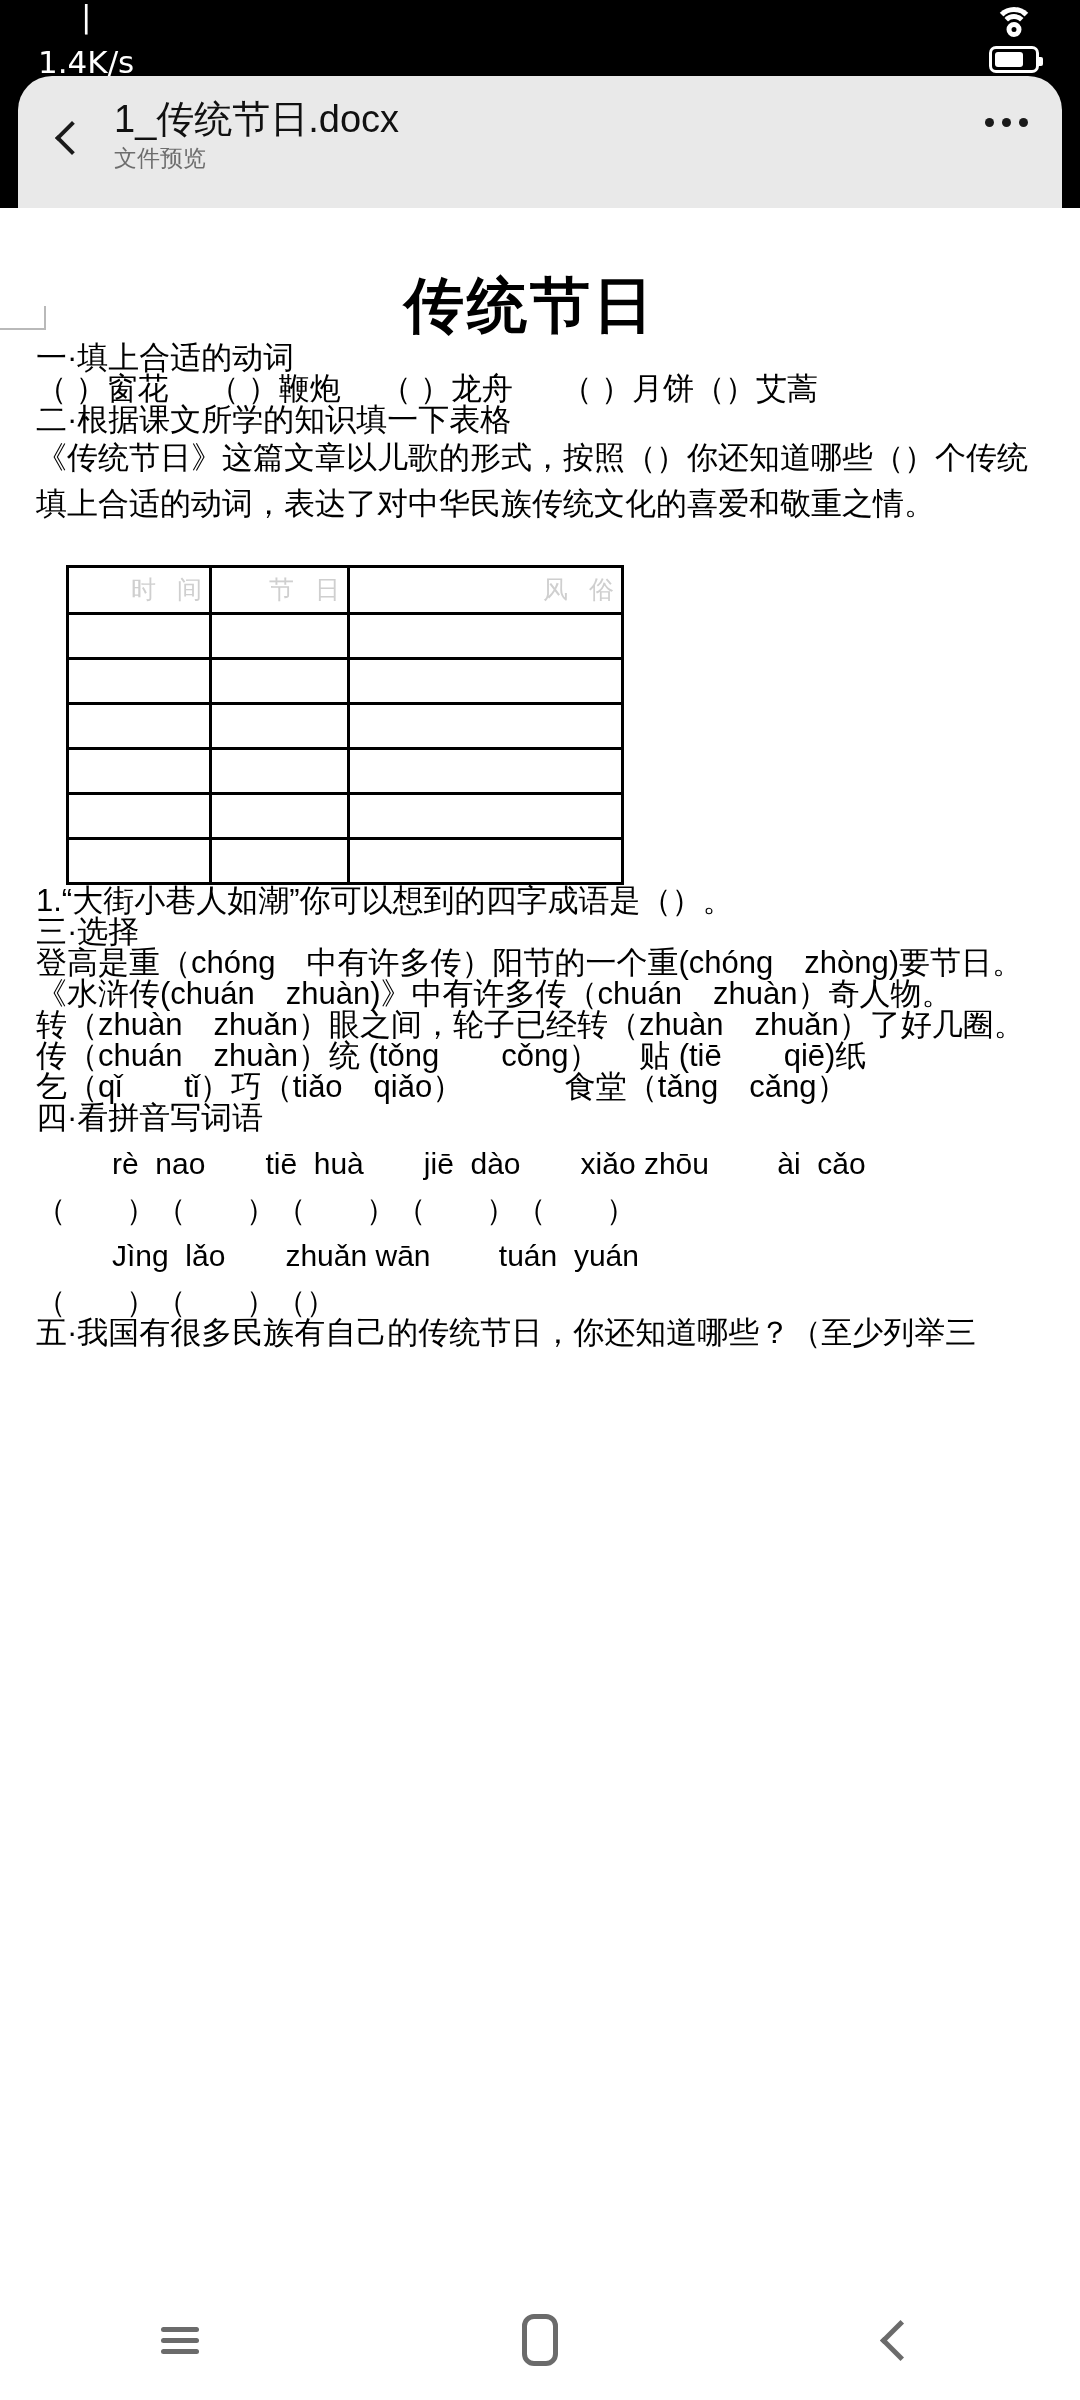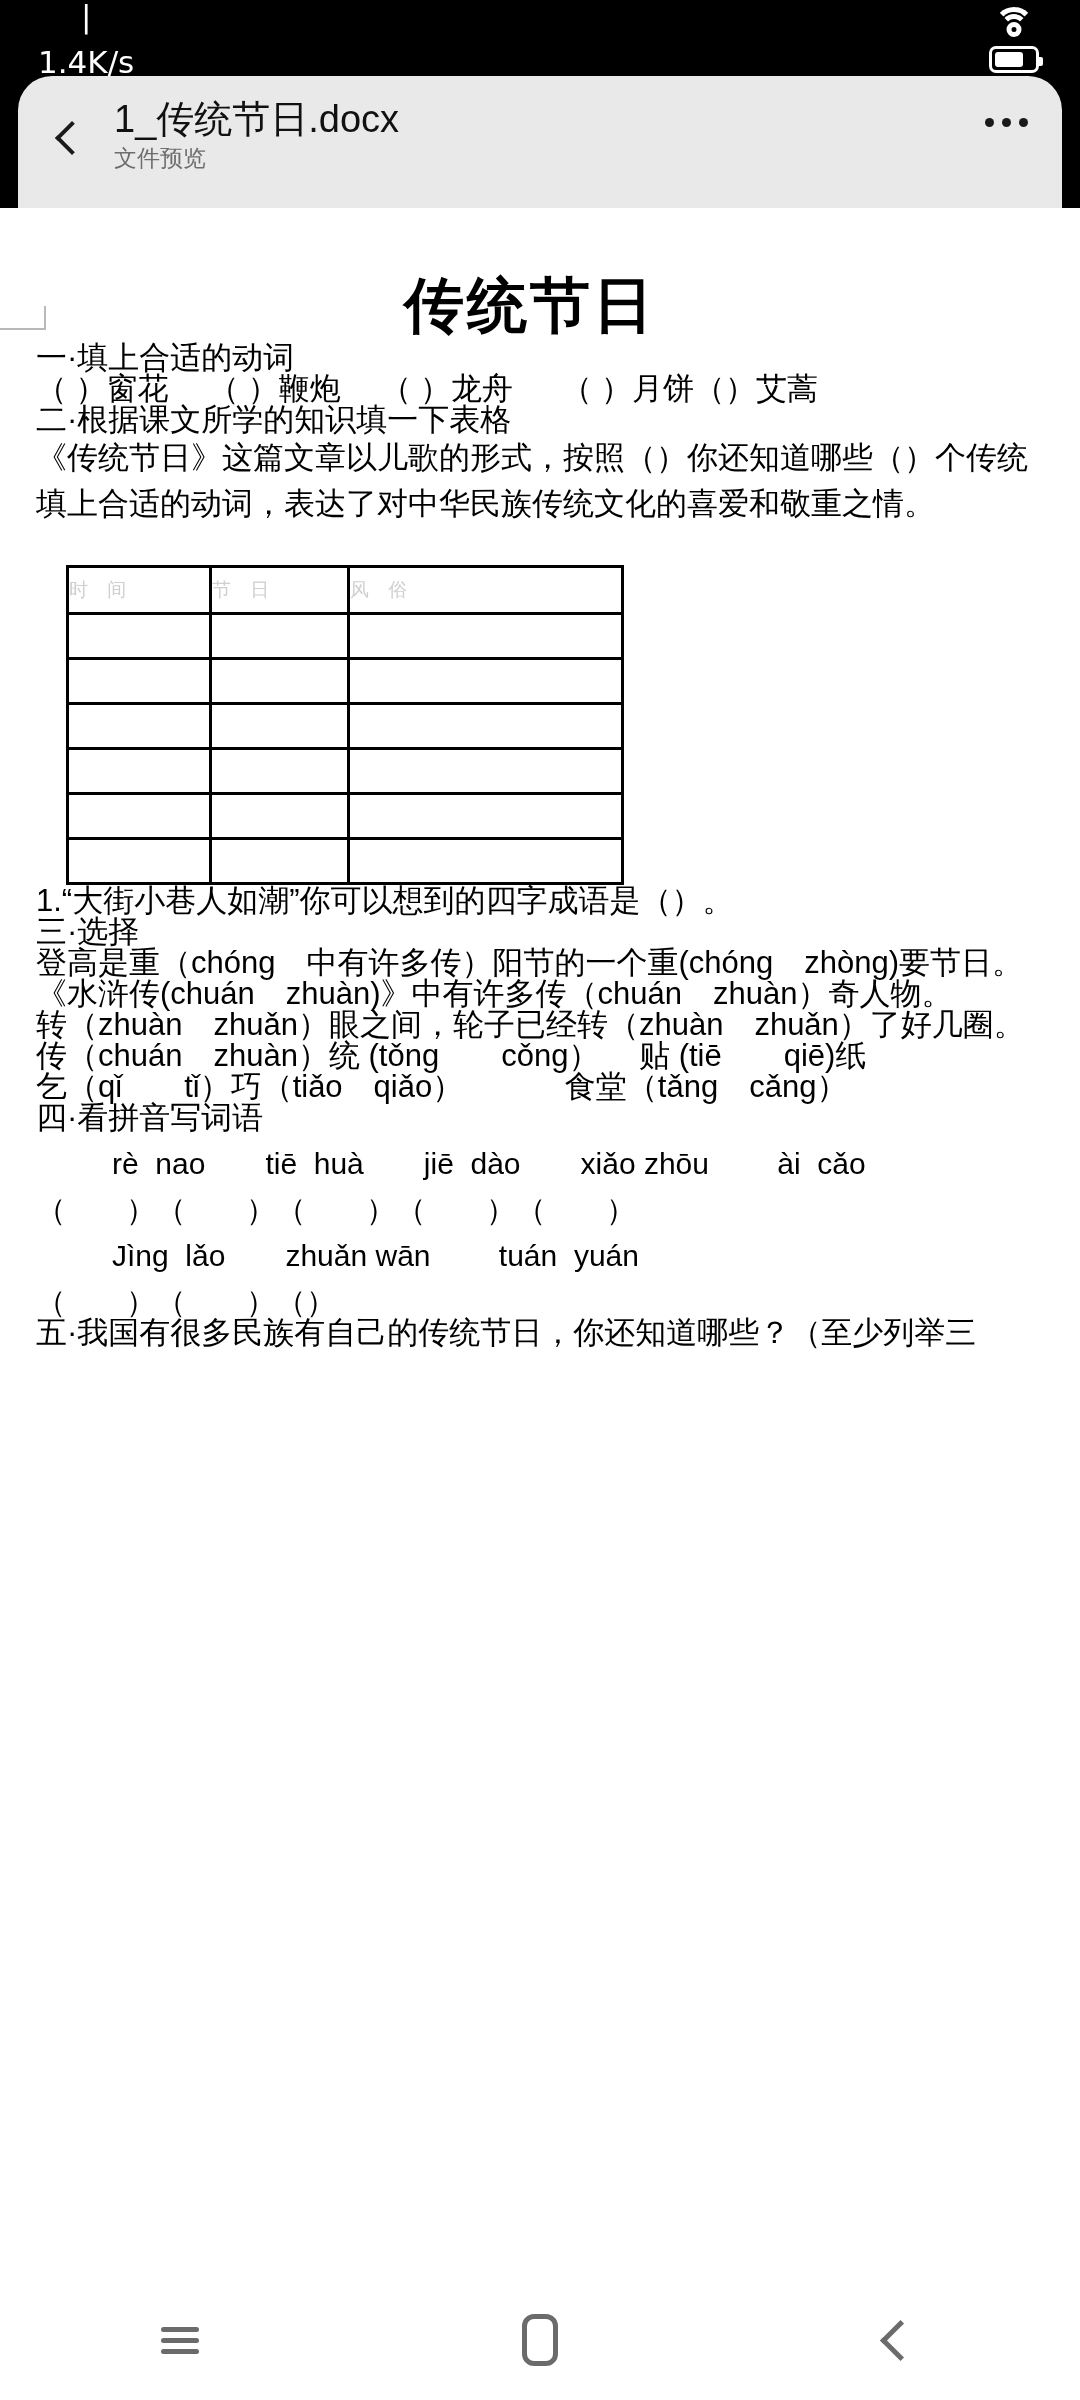--- a/index.html
+++ b/index.html
@@ -257,23 +257,23 @@
     border: 3px solid #000;
     height: 45px;
     padding: 0;
     box-sizing: border-box;
   }
   .tbl .c1 { width: 143px; }
   .tbl .c2 { width: 138px; }
   .tbl .c3 { width: 274px; }
   .tbl tr.head td {
     height: 47px;
-    text-align: left;
+    text-align: right;
     vertical-align: middle;
-    font-size: 19px;
+    font-size: 25px;
     color: #cfcfcf;
     letter-spacing: 7px;
   }
 
   
   .pinyin-row {
     font-size: 30px;
     white-space: pre;
     margin: 16px;
     padding-left: 60px;

